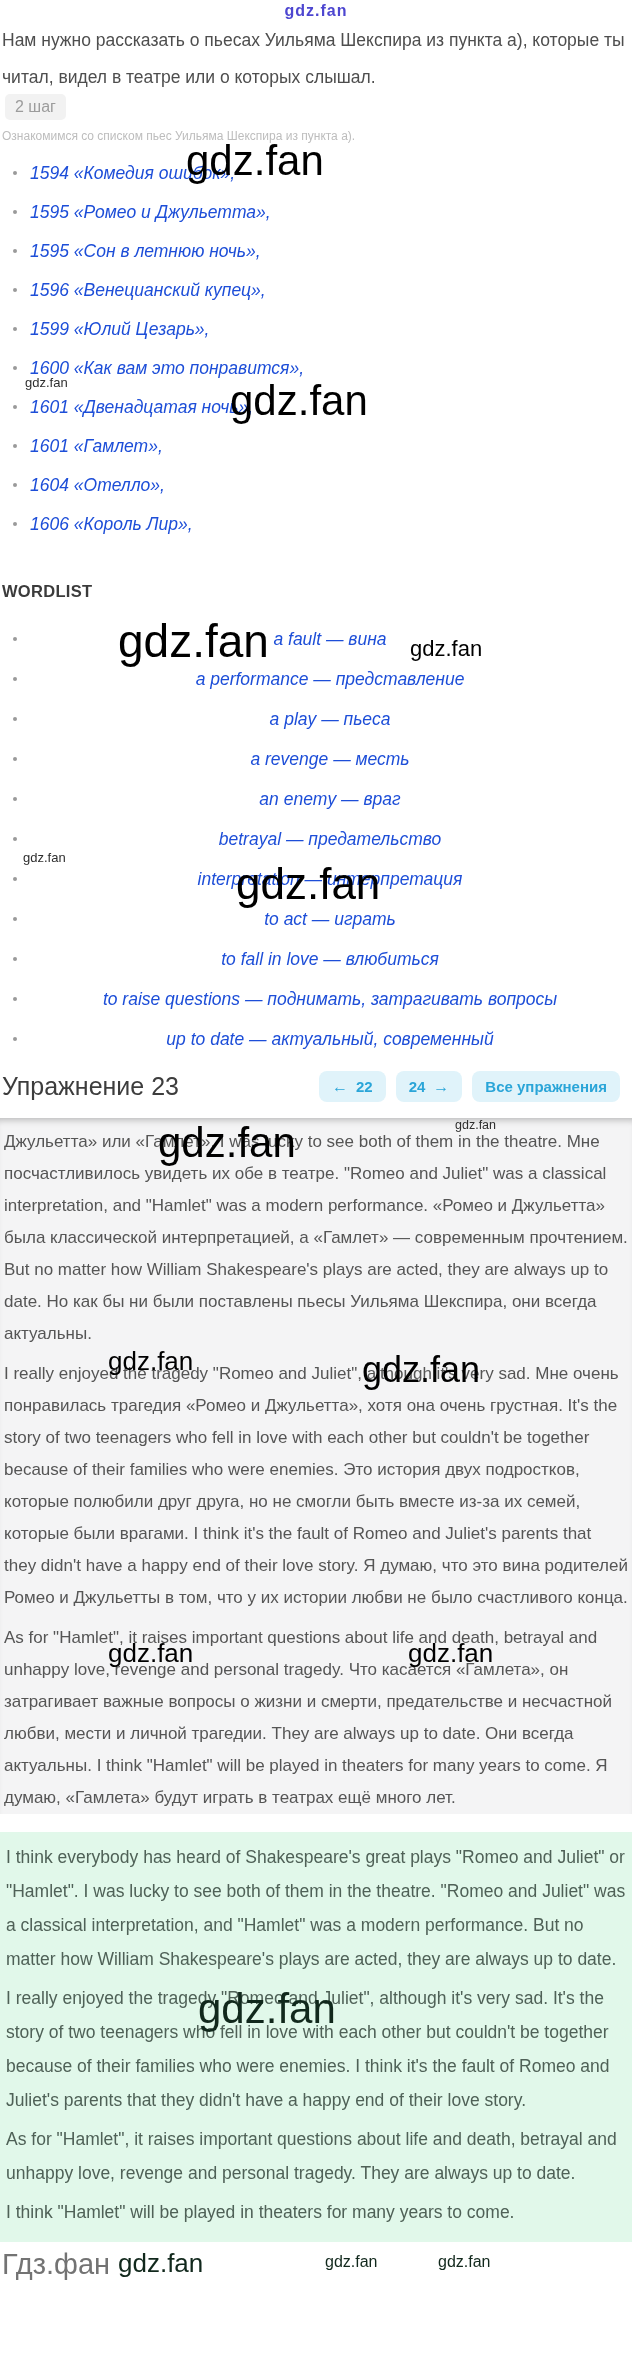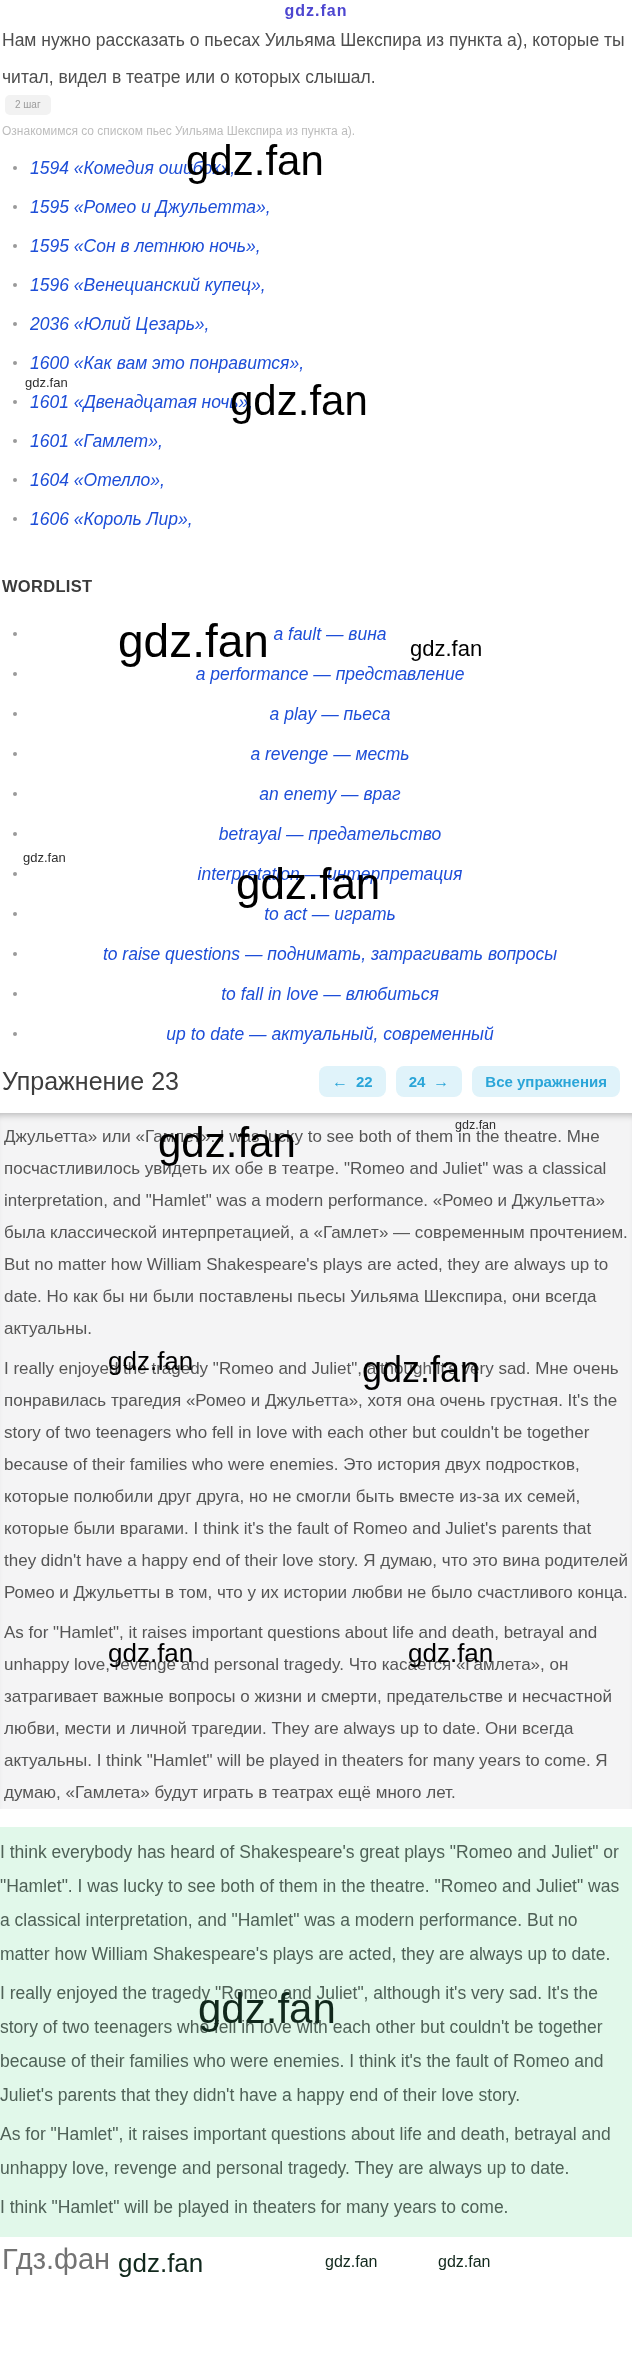--- a/index.html
+++ b/index.html
@@ -3,21 +3,21 @@
 <meta charset="utf-8">
 <style>
   html,body{margin:0;padding:0;background:#fff;}
   body{font-family:"Liberation Sans","DejaVu Sans",sans-serif;}
   .page{position:relative;width:632px;height:2371px;overflow:hidden;background:#fff;}
   .inner{padding:0 2px;}
 
   
   .statement{margin:22px 0 0;font-size:17.5px;line-height:37px;color:#4e4e4e;}
   .badge-row{margin:-2px 0 0 3px;}
-  .step-badge{display:inline-block;background:#f2f2f2;color:#9c9c9c;font-size:10px;line-height:1;padding:5px 10px;border-radius:5px;}
+  .step-badge{display:inline-block;background:#f2f2f2;color:#9c9c9c;font-size:16px;line-height:1;padding:5px 10px;border-radius:5px;}
   .hint{margin:9px 0 0;font-size:12px;color:#bdbdbd;}
 
   
   ul.blist{list-style:none;margin:20px 0 0;padding:0;}
   ul.blist li{position:relative;padding-left:28px;font-size:17.5px;line-height:20px;color:#1d4ed8;margin-bottom:19px;font-style:italic;}
   ul.blist li::before{content:"";position:absolute;left:11px;top:8px;width:4px;height:4px;border-radius:50%;background:#9a9a9a;}
   ul.wordlist{margin-top:28px;text-align:center;}
   ul.wordlist li{margin-bottom:20px;}
 
   .wordlist-title{margin:48px 0 0;font-size:16.5px;font-weight:bold;color:#3b3b3b;letter-spacing:.3px;}
@@ -25,21 +25,21 @@
   
   .exercise-header{display:flex;align-items:center;margin:22px 0 0;padding-right:10px;}
   .exercise-title{margin:0;font-size:25px;font-weight:normal;color:#3d3d3d;flex:0 0 auto;}
   .nav-group{margin-left:auto;display:flex;align-items:center;gap:10px;}
   .nav-btn{display:inline-flex;align-items:center;gap:8px;background:#e0f3fa;color:#2aa5d8;border:none;border-radius:8px;padding:7px 13px;font-size:15px;font-weight:600;font-family:inherit;cursor:pointer;white-space:nowrap;}
   .nav-btn .arr{font-size:16px;line-height:1;}
 
   
   .answer-ru{margin:16px -2px 0;padding:8px 4px 0;background:#f4f4f5;box-shadow:inset 0 7px 7px -5px rgba(0,0,0,.25);}
   .answer-ru p{margin:0 0 8px;font-size:17px;line-height:32px;color:#555;}
-  .answer-en{margin:18px -2px 0;padding:8px 0;background:#e1f8ea;}
+  .answer-en{margin:18px -2px 0;padding:8px 6px;background:#e1f8ea;}
   .answer-en p{margin:0 0 5px;font-size:17.5px;line-height:34px;color:#4f6157;}
 
   .footer-brand{margin:6px 0 0;font-size:29px;font-weight:400;color:#737373;}
 
   
   .wm{position:absolute;white-space:nowrap;pointer-events:none;color:#000;line-height:1;}
   .wm-logo{top:3px;left:50%;transform:translateX(-50%);font-size:16px;font-weight:600;letter-spacing:1px;color:#4d46d0;}
   .wm-b1{left:186px;top:140px;font-size:42px;font-weight:500;}
   .wm-s1{left:25px;top:376px;font-size:13px;color:#2e2e2e;}
   .wm-b2{left:230px;top:380px;font-size:42px;font-weight:500;}
@@ -70,41 +70,41 @@
       <span class="step-badge">2 шаг</span>
     </div>
 
     <p class="hint">Ознакомимся со списком пьес Уильяма Шекспира из пункта а).</p>
 
     <ul class="blist plays">
       <li>1594 «Комедия ошибок»,</li>
       <li>1595 «Ромео и Джульетта»,</li>
       <li>1595 «Сон в летнюю ночь»,</li>
       <li>1596 «Венецианский купец»,</li>
-      <li>2036 «Юлий Цезарь»,</li>
+      <li>1599 «Юлий Цезарь»,</li>
       <li>1600 «Как вам это понравится»,</li>
       <li>1601 «Двенадцатая ночь»,</li>
       <li>1601 «Гамлет»,</li>
       <li>1604 «Отелло»,</li>
       <li>1606 «Король Лир»,</li>
     </ul>
 
     <h2 class="wordlist-title">WORDLIST</h2>
 
     <ul class="blist wordlist">
       <li>a fault — вина</li>
       <li>a performance — представление</li>
       <li>a play — пьеса</li>
       <li>a revenge — месть</li>
       <li>an enemy — враг</li>
       <li>betrayal — предательство</li>
       <li>interpretation — интерпретация</li>
       <li>to act — играть</li>
+      <li>to fall in love — влюбиться</li>
       <li>to raise questions — поднимать, затрагивать вопросы</li>
-      <li>to fall in love — влюбиться</li>
       <li>up to date — актуальный, современный</li>
     </ul>
 
     <div class="exercise-header">
       <h1 class="exercise-title">Упражнение 23</h1>
       <div class="nav-group">
         <button class="nav-btn">
           <span class="arr">←</span>
           <span>22</span>
         </button>

